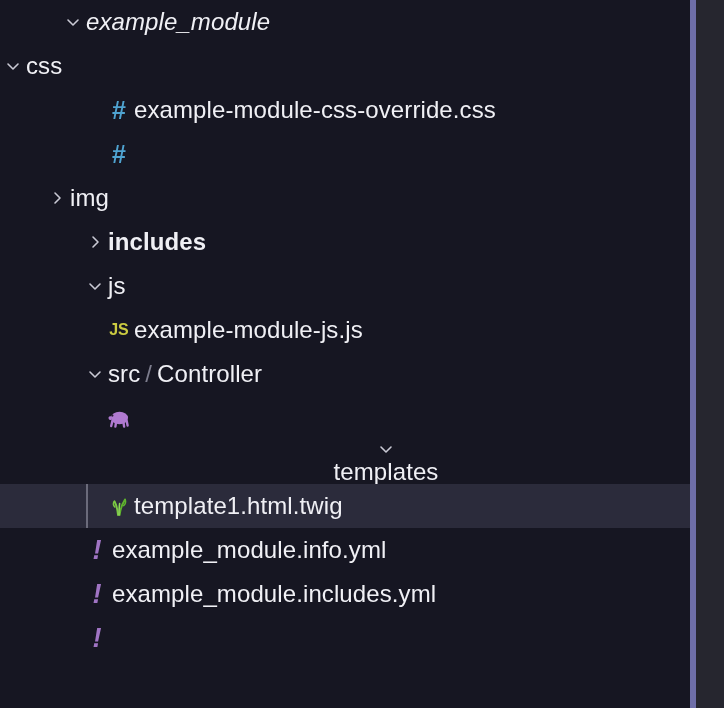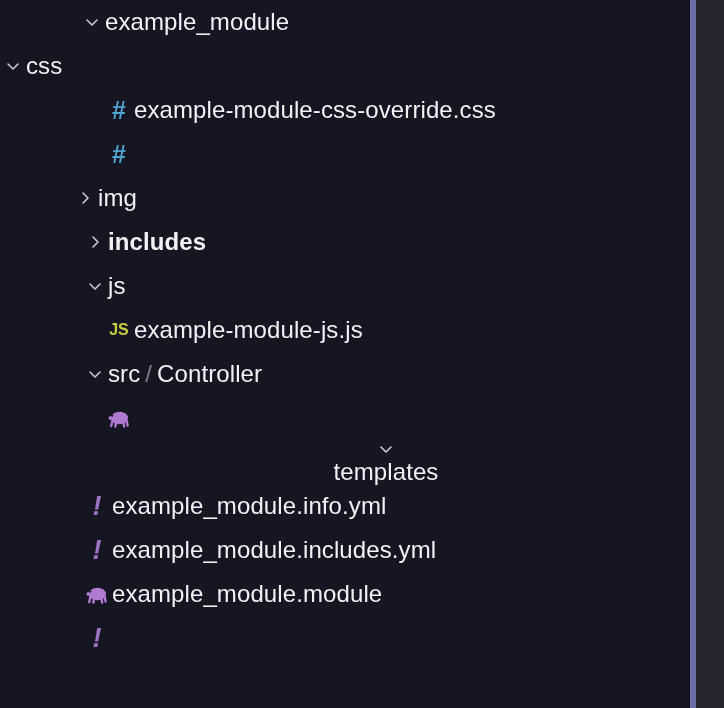--- a/index.html
+++ b/index.html
@@ -115,21 +115,21 @@
     width: 28px;
     height: 708px;
     background: #26262f;
   }
 </style>
 </head>
 <body>
 
 <div id="explorer">
   <div class="tree" id="tree">
-      <div class="row" style="padding-left: 79px;">
+      <div class="row" style="padding-left: 60px; font-style: italic;">
         <span class="twisty">
           <svg width="18" height="18" viewBox="0 0 18 18" aria-hidden="true">
             <path d="M4 7 L9 12 L14 7" fill="none" stroke="currentColor" stroke-width="1.6" stroke-linecap="round" stroke-linejoin="round"></path>
           </svg>
         </span>
         <span class="label">example_module</span>
       </div>
       <div class="row" style="">
         <span class="twisty">
           <svg width="18" height="18" viewBox="0 0 18 18" aria-hidden="true">
@@ -138,21 +138,21 @@
         </span>
         <span class="label">css</span>
       </div>
       <div class="row" style="padding-left: 104px;">
         <span class="ficon css">#</span>
         <span class="label">example-module-css-override.css</span>
       </div>
       <div class="row" style="padding-left: 104px;">
         <span class="ficon css">#</span>
       </div>
-      <div class="row" style="padding-left: 72px;">
+      <div class="row" style="padding-left: 44px;">
         <span class="twisty">
           <svg width="18" height="18" viewBox="0 0 18 18" aria-hidden="true">
             <path d="M7 4 L12 9 L7 14" fill="none" stroke="currentColor" stroke-width="1.6" stroke-linecap="round" stroke-linejoin="round"></path>
           </svg>
         </span>
         <span class="label">img</span>
       </div>
       <div class="row" style="padding-left: 82px; font-weight: bold;">
         <span class="twisty">
           <svg width="18" height="18" viewBox="0 0 18 18" aria-hidden="true">
@@ -196,38 +196,40 @@
         </span>
       </div>
       <div class="row" style="padding-left: 82px; flex-direction: column;">
         <span class="twisty">
           <svg width="18" height="18" viewBox="0 0 18 18" aria-hidden="true">
             <path d="M4 7 L9 12 L14 7" fill="none" stroke="currentColor" stroke-width="1.6" stroke-linecap="round" stroke-linejoin="round"></path>
           </svg>
         </span>
         <span class="label">templates</span>
       </div>
+      <div class="row selected" style="padding-left: 104px;">
+        <div class="guide" style="left: 86px;"></div>
+        <span class="ficon twig">
+          <svg width="24" height="24" viewBox="0 0 24 24" aria-hidden="true">
+            <path d="M11 21 C10.4 15 9.6 11 7.6 7.5" stroke="#7ac943" stroke-width="1.9" fill="none" stroke-linecap="round"></path>
+            <path d="M12.6 21 C13.6 14 15.2 9.6 18 5.6" stroke="#5fb32e" stroke-width="1.9" fill="none" stroke-linecap="round"></path>
+            <path d="M12 21 C12 16 12.2 12.5 12.6 9.6" stroke="#8fd65a" stroke-width="1.6" fill="none" stroke-linecap="round"></path>
+            <path d="M7.4 7.2 C6.2 9 6.4 11.6 7.8 13" stroke="#7ac943" stroke-width="1.5" fill="none" stroke-linecap="round"></path>
+            <path d="M18.2 5.4 C19 7.6 18.2 10.2 16.6 11.6" stroke="#5fb32e" stroke-width="1.5" fill="none" stroke-linecap="round"></path>
+          </svg>
+        </span>
+        <span class="label">template1.html.twig</span>
+      </div>
       <div class="row" style="padding-left: 82px;">
         <span class="ficon yml">!</span>
         <span class="label">example_module.info.yml</span>
       </div>
       <div class="row" style="padding-left: 82px;">
         <span class="ficon yml">!</span>
         <span class="label">example_module.includes.yml</span>
-      </div>
-      <div class="row" style="padding-left: 82px;">
-        <span class="ficon php">
-          <svg width="26" height="20" viewBox="0 0 26 20" aria-hidden="true">
-            <ellipse cx="13.5" cy="10" rx="8.5" ry="6.2" fill="#b07ad1"></ellipse>
-            <path d="M6.5 12.5 L5.2 18 M10 14.5 L9.4 18.6 M17.5 14.5 L18.1 18.6 M20.6 12.4 L21.6 17.6" stroke="#b07ad1" stroke-width="2.4" stroke-linecap="round"></path>
-            <path d="M5.4 8.4 C3.2 7.6 2.2 9 2.6 10.4 C3 11.7 4.4 12.2 5.6 11.8" fill="#b07ad1"></path>
-            <circle cx="6.4" cy="7.6" r="1.1" fill="#2a1b33"></circle>
-          </svg>
-        </span>
-        <span class="label">example_module.module</span>
       </div>
       <div class="row" style="padding-left: 82px;">
         <span class="ficon yml">!</span>
       </div>
     </div>
   <div class="scroll-track"></div>
   <div class="gutter-right"></div>
 </div>
 
 </body></html>

